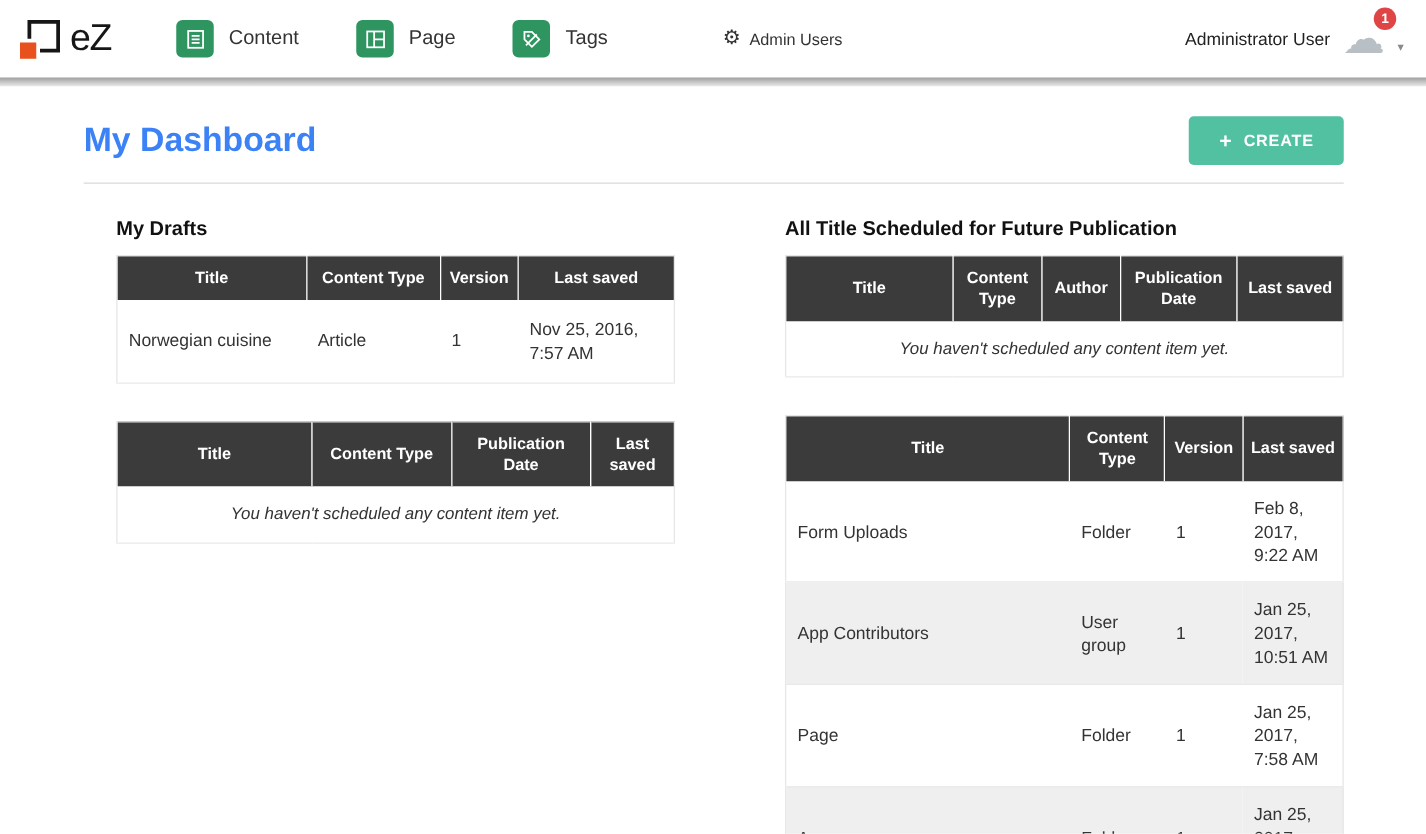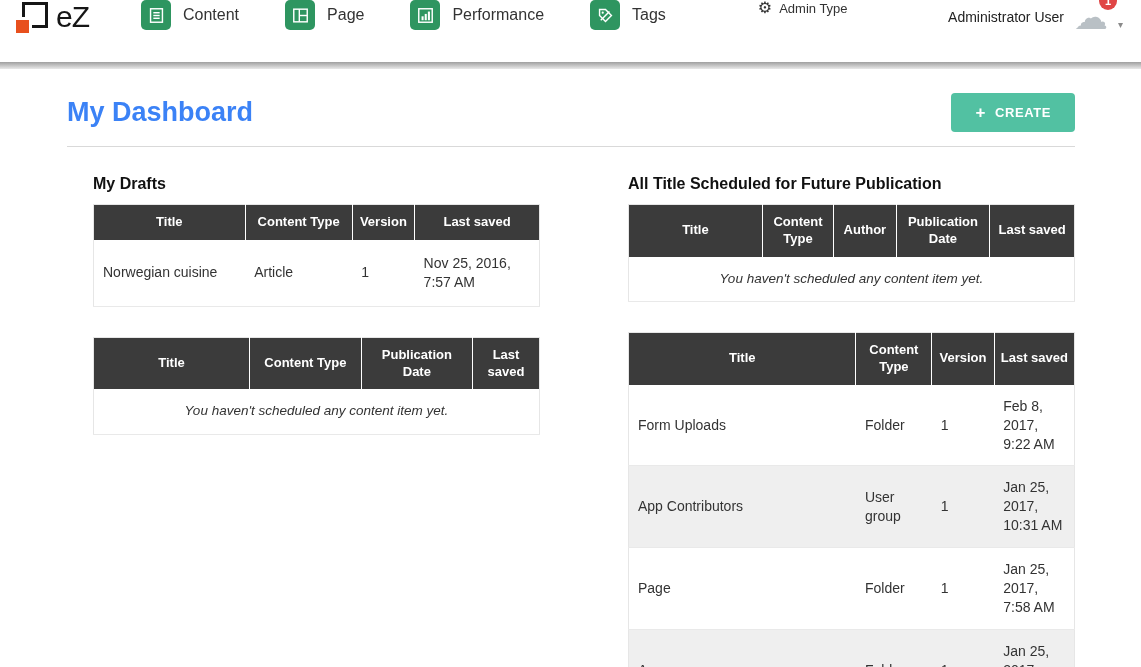--- a/index.html
+++ b/index.html
@@ -1,20 +1,20 @@
 <!DOCTYPE html>
 <html style="--accent-teal: #52c1a2; --nav-icon-green: #2e9560; --table-header-bg: #3b3b3b; --badge-red: #e04545;"><head>
 <meta charset="utf-8">
 <style>
   * { box-sizing: border-box; margin: 0; padding: 0; }
   html, body { width: 1141px; height: 667px; overflow: hidden; background: #fff;
     font-family: "Liberation Sans", sans-serif; color: #333; }
 
   
-  .topbar { display: flex; align-items: flex-start; height: 62px; padding: 0 18px 0 14px; background: #fff; }
+  .topbar { display: flex; align-items: center; height: 62px; padding: 0 18px 0 14px; background: #fff; }
   .logo { display: flex; align-items: center; gap: 6px; cursor: pointer; margin-right: 52px; }
   .logo-mark { position: relative; width: 36px; height: 34px; display: inline-block; }
   .logo-outer { position: absolute; top: 2px; right: 2px; width: 26px; height: 26px; border: 3px solid #161616; }
   .logo-inner { position: absolute; left: 2px; bottom: 1px; width: 13px; height: 13px; background: #e8501d; box-shadow: 0 0 0 3px #fff; }
   .logo-text { font-size: 30px; color: #161616; letter-spacing: -1px; }
 
   .nav-items { display: flex; align-items: center; gap: 46px; }
   .nav-item { display: flex; align-items: center; gap: 12px; font-size: 16px; color: #333; cursor: pointer; text-decoration: none; }
   .nav-icon { width: 30px; height: 30px; border-radius: 5px; background: var(--nav-icon-green, #2e9560);
     display: flex; align-items: center; justify-content: center; }
@@ -89,43 +89,32 @@
           <rect x="3.5" y="4" width="17" height="16"></rect>
           <line x1="10.5" y1="4" x2="10.5" y2="20"></line>
           <line x1="10.5" y1="12" x2="20.5" y2="12"></line>
         </svg>
       </span>
       <span>Page</span>
     </a>
     <a class="nav-item">
       <span class="nav-icon">
         <svg viewBox="0 0 24 24" fill="none" stroke="#fff" stroke-width="1.8">
-          <rect x="3.5" y="3.5" width="17" height="17"></rect>
-          <rect x="7" y="13" width="2.6" height="5" fill="#fff" stroke="none"></rect>
-          <rect x="11" y="10" width="2.6" height="8" fill="#fff" stroke="none"></rect>
-          <rect x="15" y="7" width="2.6" height="11" fill="#fff" stroke="none"></rect>
-        </svg>
-      </span>
-      <span>Performance</span>
-    </a>
-    <a class="nav-item">
-      <span class="nav-icon">
-        <svg viewBox="0 0 24 24" fill="none" stroke="#fff" stroke-width="1.8">
           <path d="M4.5 4.5 h7.5 l7.5 7.5 -7.5 7.5 -7.5 -7.5 z"></path>
           <circle cx="8.5" cy="8.5" r="1.4" fill="#fff" stroke="none"></circle>
           <line x1="6" y1="18" x2="17" y2="7"></line>
         </svg>
       </span>
       <span>Tags</span>
     </a>
   </nav>
 
   <div class="admin-panel">
     <span class="gear">⚙</span>
-    <span>Admin Type</span>
+    <span>Admin Users</span>
   </div>
 
   <div class="user-area">
     <span class="user-name">Administrator User</span>
     <span class="avatar-wrap">
       <span class="avatar">☁</span>
       <span class="badge">1</span>
     </span>
     <span class="caret">▾</span>
   </div>
@@ -249,21 +238,21 @@
             <tr>
               <td>Form Uploads</td>
               <td>Folder</td>
               <td>1</td>
               <td>Feb 8, 2017, 9:22 AM</td>
             </tr>
             <tr>
               <td>App Contributors</td>
               <td>User group</td>
               <td>1</td>
-              <td>Jan 25, 2017, 10:31 AM</td>
+              <td>Jan 25, 2017, 10:51 AM</td>
             </tr>
             <tr>
               <td>Page</td>
               <td>Folder</td>
               <td>1</td>
               <td>Jan 25, 2017, 7:58 AM</td>
             </tr>
             <tr>
               <td>App</td>
               <td>Folder</td>

